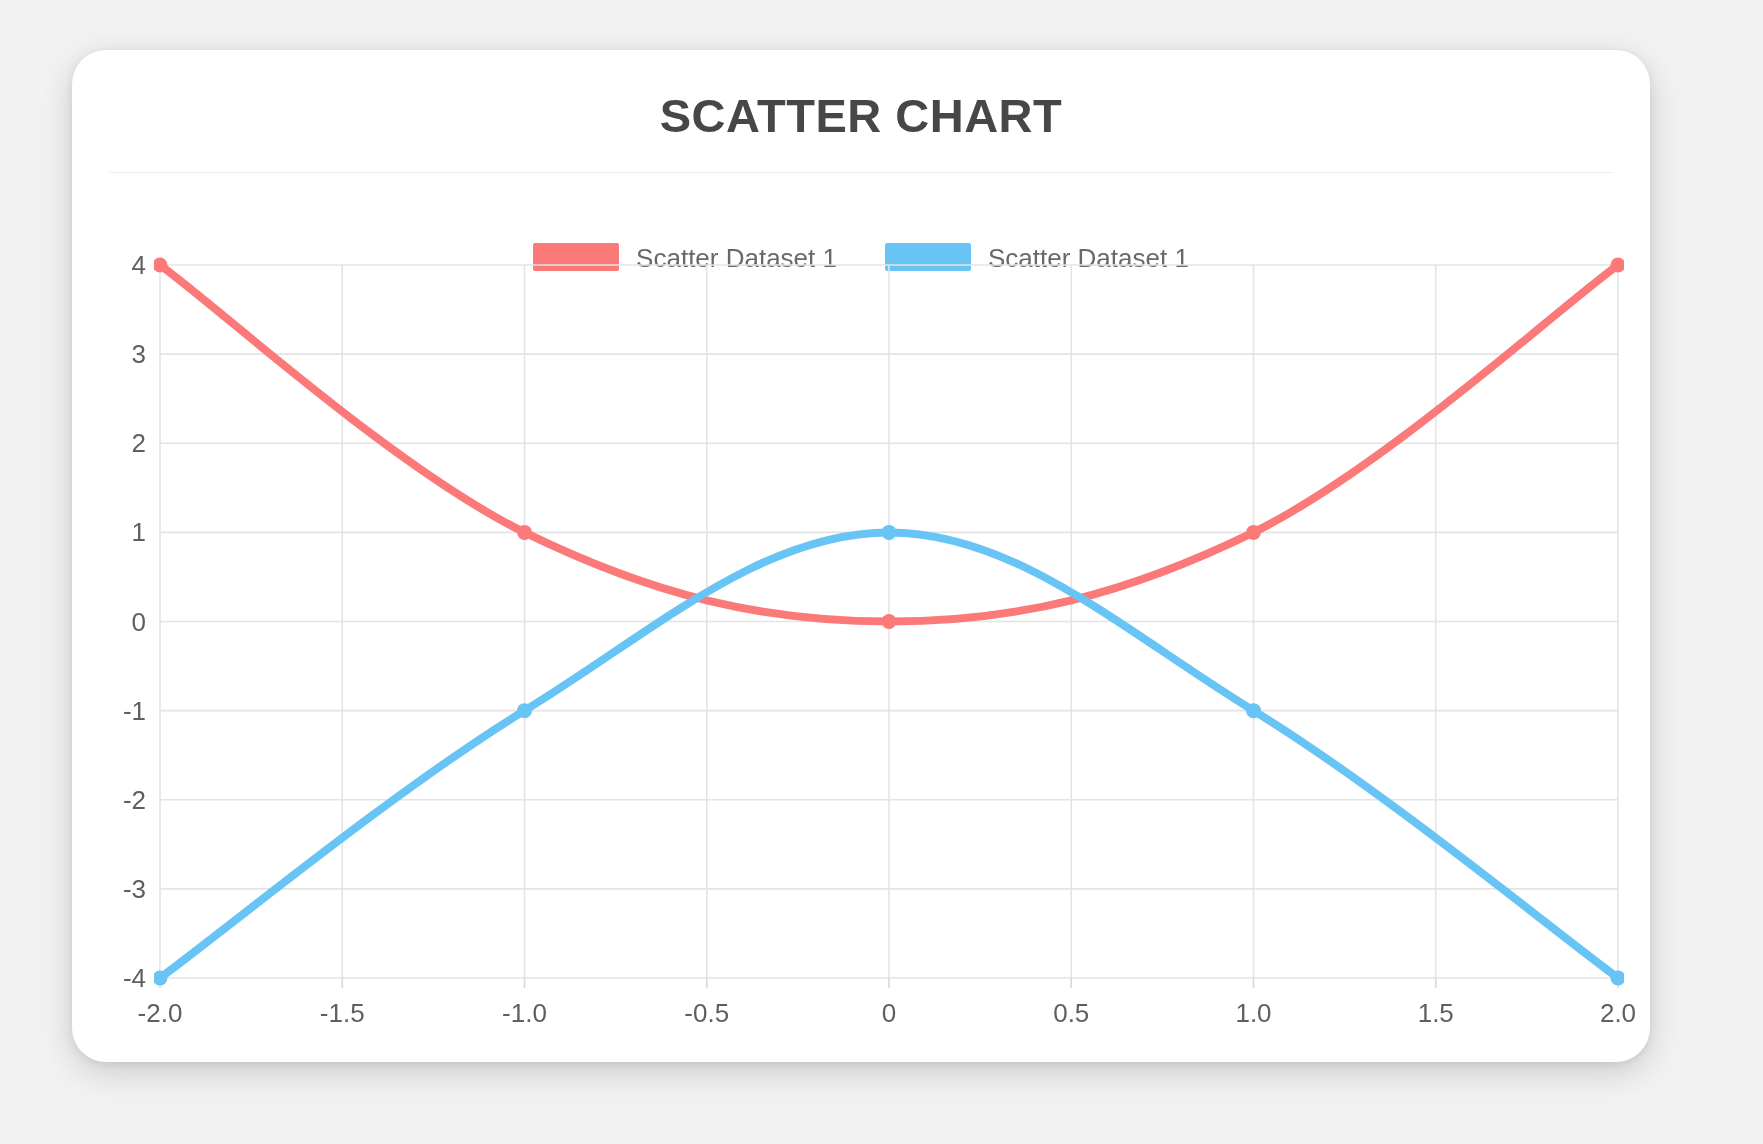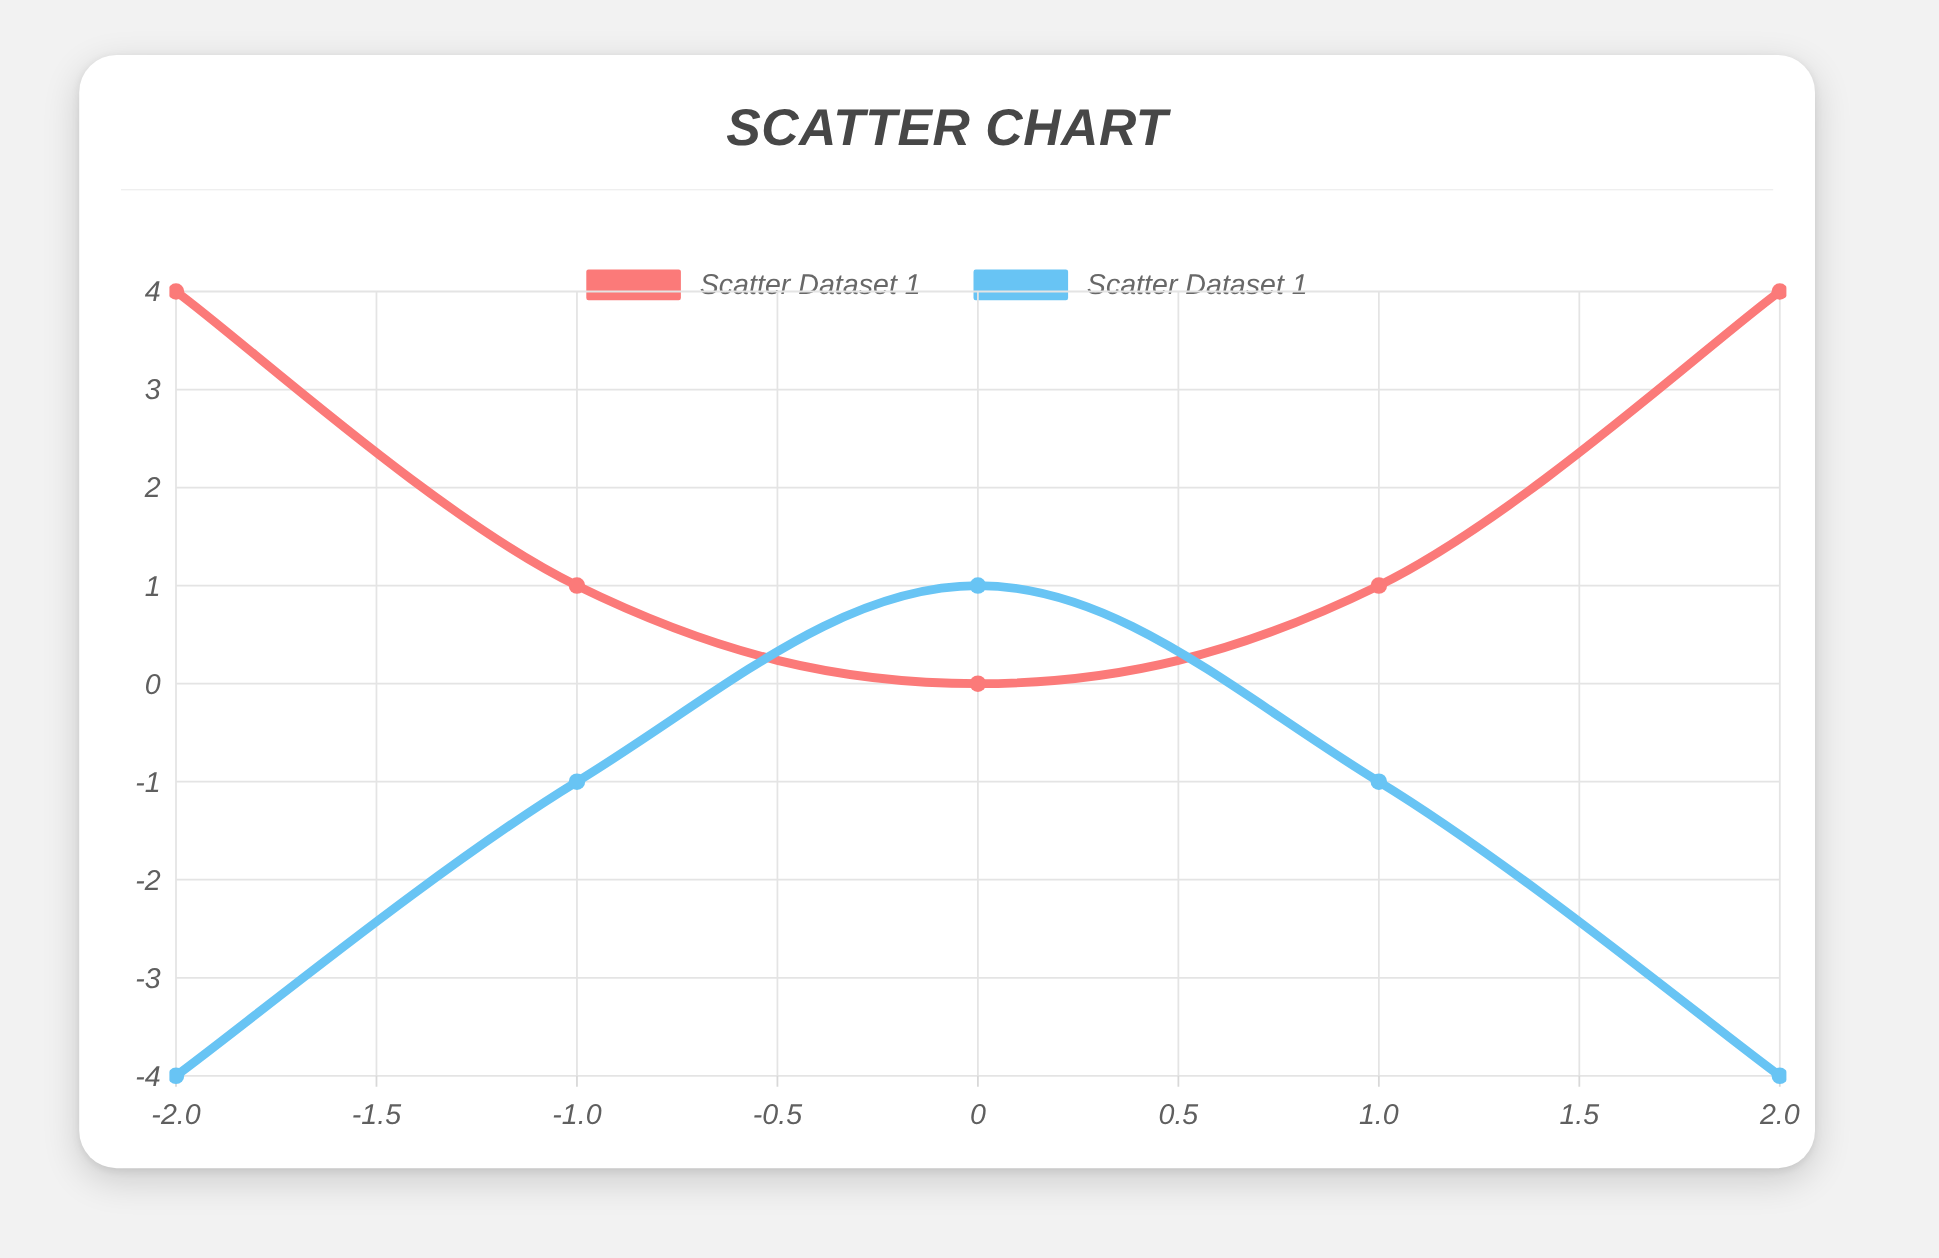--- a/index.html
+++ b/index.html
@@ -60,21 +60,20 @@
     left: 0;
     width: 100%;
     display: flex;
     justify-content: center;
     align-items: center;
     gap: 0px;
   }
 
   .legend-item {
     display: flex;
-    align-items: center;
     margin: 0 24px;
   }
 
   .legend-swatch {
     width: 86px;
     height: 28px;
     border-radius: 2px;
     margin-right: 17px;
   }
 
@@ -119,21 +118,21 @@
     fill: none;
     stroke-width: 8;
     stroke-linecap: round;
     stroke-linejoin: round;
   }
 </style>
 </head>
 <body>
 
 <div id="app" style="background: rgb(242, 242, 242);">
-  <div class="card" style="background: rgb(255, 255, 255); font-style: italic;">
+  <div class="card" style="background: rgb(255, 255, 255);">
 
     <div class="chart-title">SCATTER CHART</div>
 
     <div class="title-rule"></div>
 
     <div class="legend">
       <div class="legend-item">
         <span class="legend-swatch" style="background: rgb(251, 122, 121);"></span>
         <span class="legend-label">Scatter Dataset 1</span>
       </div>

